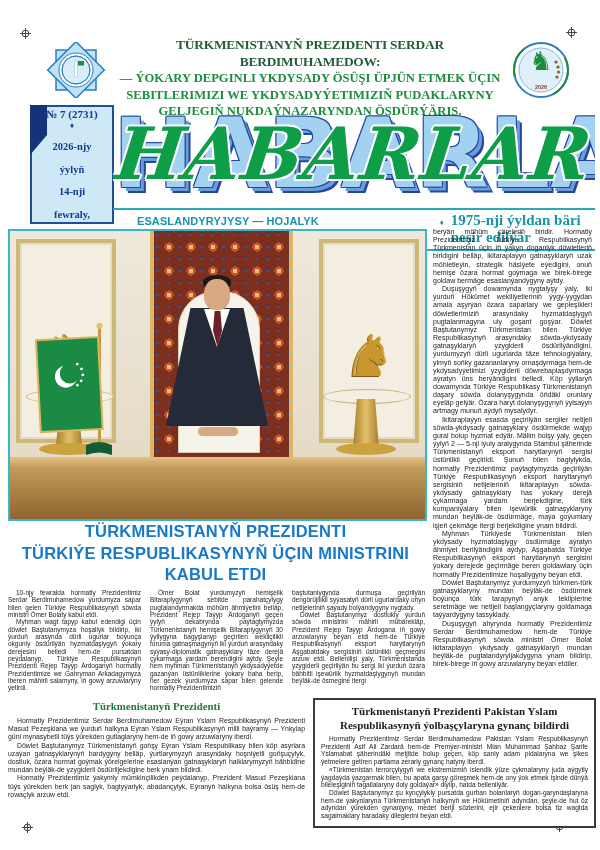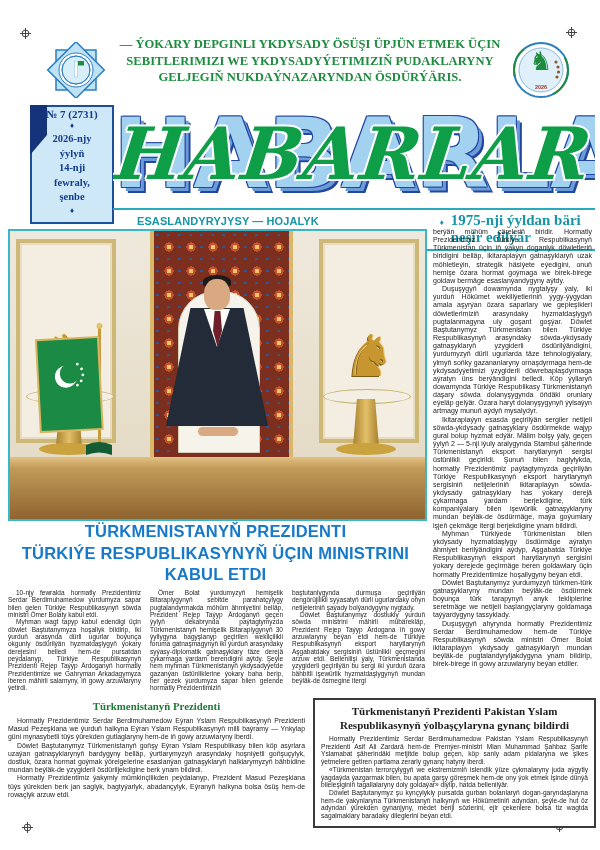--- a/index.html
+++ b/index.html
@@ -26,21 +26,21 @@
                    font-family:"DejaVu Sans",sans-serif;font-size:26px;color:#1e8c3e;line-height:26px;}
 
   
   .datebox{position:absolute;left:30px;top:105px;width:80px;height:115px;background:#cfe8f7;
            border:2px solid #1b4f9c;font-family:"Liberation Serif",serif;color:#123c8c;
            text-align:center;font-weight:bold;}
   .datebox .ribbon{position:absolute;left:-2px;top:-2px;width:17px;height:50px;background:#15337a;
            clip-path:polygon(0 0,100% 0,100% 60%,0 100%);}
   .datebox .no{display:block;margin-top:1px;font-size:11px;}
   .datebox .dia{display:block;font-size:8px;line-height:12px;color:#123c8c;}
-  .datebox .dl{display:block;font-size:10.5px;line-height:14.5px;}
+  .datebox .dl{display:block;font-size:10.5px;line-height:14.5px;margin-top:8px;}
 
   
   .logo-wrap{position:absolute;left:113px;top:104px;width:482px;height:103px;overflow:hidden;}
   .logo-block{position:absolute;left:0;top:0;width:100%;text-align:center;white-space:nowrap;
       font-family:"DejaVu Sans",sans-serif;font-weight:bold;font-size:96px;line-height:100px;
       color:#a2d2f0;
       text-shadow:-1px -1px 0 #24479e,1px -1px 0 #24479e,-1px 1px 0 #24479e,1px 1px 0 #24479e,
                   4px 4px 0 #6b9bd8,6px 6px 0 #24479e;}
   .logo-script{position:absolute;left:0;top:8px;width:100%;text-align:center;white-space:nowrap;
       font-family:"DejaVu Serif",serif;font-style:italic;font-weight:bold;font-size:72px;line-height:84px;
@@ -163,20 +163,21 @@
         <circle r="17" fill="#ffffff" stroke="#2a7fc1" stroke-width="1"></circle>
         <circle r="14" fill="#d9eefb" stroke="#2a7fc1" stroke-width="1"></circle>
         <rect x="-1.5" y="-9" width="3" height="16" fill="#ffffff" stroke="#9cc4de" stroke-width="0.6"></rect>
         <rect x="2" y="-9" width="6" height="4.5" fill="#1e8c3e"></rect>
         <circle r="14" fill="none" stroke="#2a7fc1" stroke-width="0.8"></circle>
       </g>
     </svg>
   </div>
 
   <div class="banner-text">
+    <span class="q1">TÜRKMENISTANYŇ PREZIDENTI SERDAR BERDIMUHAMEDOW:</span>
     <span class="q">— ÝOKARY DEPGINLI YKDYSADY ÖSÜŞI ÜPJÜN ETMEK ÜÇIN</span>
     <span class="q">SEBITLERIMIZI WE YKDYSADYÝETIMIZIŇ PUDAKLARYNY</span>
     <span class="q">GELJEGIŇ NUKDAÝNAZARYNDAN ÖSDÜRÝÄRIS.</span>
   </div>
 
   <div class="racelogo">
     <svg width="70" height="60" viewBox="0 0 70 60" style="position:absolute;left:0;top:0;">
       <circle cx="35" cy="30" r="27" fill="#ffffff" stroke="#2f7fc0" stroke-width="2"></circle>
       <circle cx="35" cy="30" r="27" fill="none" stroke="#1e8c3e" stroke-width="2" stroke-dasharray="30 48"></circle>
       <circle cx="35" cy="30" r="22" fill="#dff0fa" stroke="#8ab8d8" stroke-width="1"></circle>

